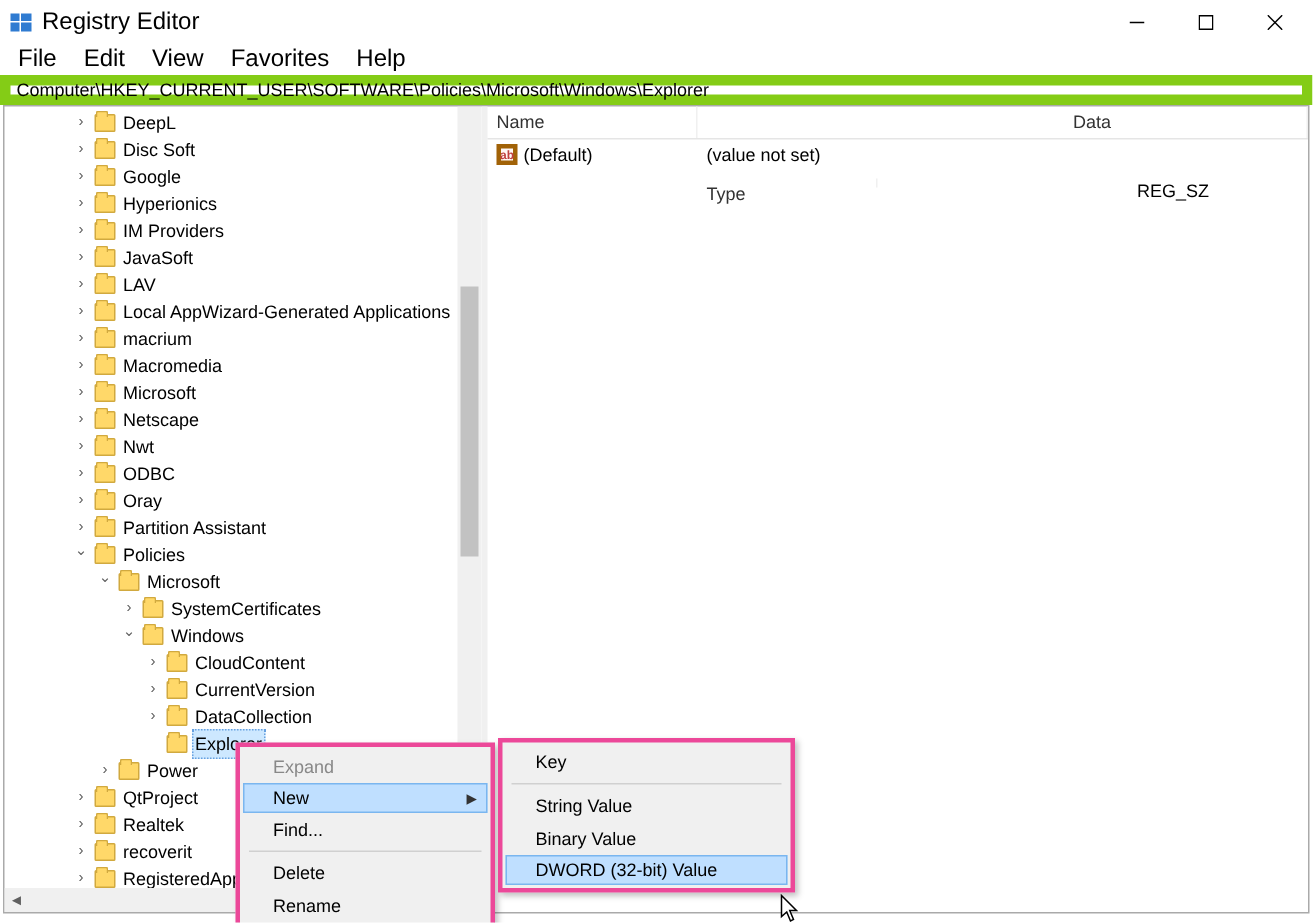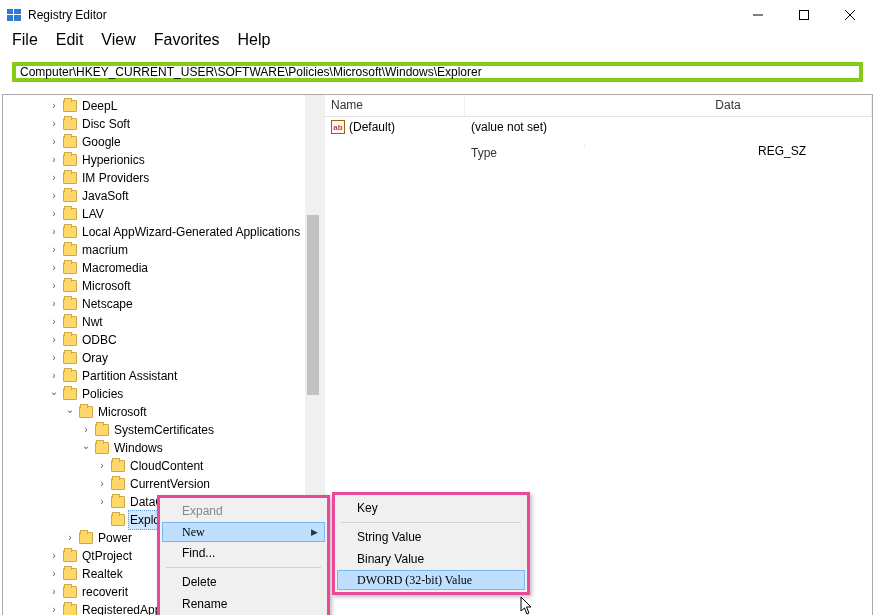--- a/index.html
+++ b/index.html
@@ -19,21 +19,21 @@
     align-items: center;
     padding: 0 2px 0 6px;
     background: #fff;
   }
   .titlebar .app-icon {
     width: 16px; height: 16px;
     margin-right: 6px;
     display: inline-block;
   }
   .titlebar .title {
-    font-size: 12px;
+    font-size: 16px;
     color: #000;
   }
   .win-controls {
     margin-left: auto;
     display: flex;
   }
   .win-btn {
     width: 46px; height: 30px;
     display: flex; align-items: center; justify-content: center;
     color: #000;
@@ -43,22 +43,22 @@
     display: flex;
     align-items: center;
     padding: 0 4px;
     gap: 2px;
   }
   .menubar .menu-item {
     padding: 2px 8px;
     font-size: 16px;
   }
   .addressbar {
-    border: 4px solid #84cc16;
-    margin: 12px;
+    border: 7px solid #84cc16;
+    margin: 0;
     height: 20px;
     padding: 1px 4px;
     font-size: 12px;
     display: flex;
     align-items: center;
     color: #000;
     background: #fff;
   }
   .content {
     display: flex;
@@ -98,21 +98,21 @@
   .col-data { flex: 1; text-align: center; }
   .list-row {
     display: flex;
     height: 20px;
     align-items: center;
     font-size: 12px;
   }
   .list-row .col { padding: 2px 6px; display:flex; align-items:center; gap:4px; }
   .value-icon {
     width: 14px; height: 14px;
-    border: 1px solid #a16207;
+    border: 3px solid #a16207;
     background: #fff7f5;
     display: inline-flex;
     align-items: center;
     justify-content: center;
     font-size: 8px;
     color: #c04040;
     font-weight: bold;
   }
   
   .tree {
@@ -205,21 +205,20 @@
     height: 22px;
     padding: 0 30px 0 20px;
     position: relative;
   }
   .ctxmenu .mi.disabled { color: #888; }
   .ctxmenu .mi.hover {
     background: #bfdfff;
     border: 1px solid #7ab6ef;
     padding: 0 29px 0 19px;
     height: 20px;
-    font-family: Liberation Serif, serif;
   }
   .ctxmenu .mi .arrow {
     position: absolute; right: 6px; font-size: 9px; color: #333;
   }
   .ctxmenu .sep {
     height: 1px;
     background: #d0d0d0;
     margin: 3px 4px;
   }
   .cursor {

